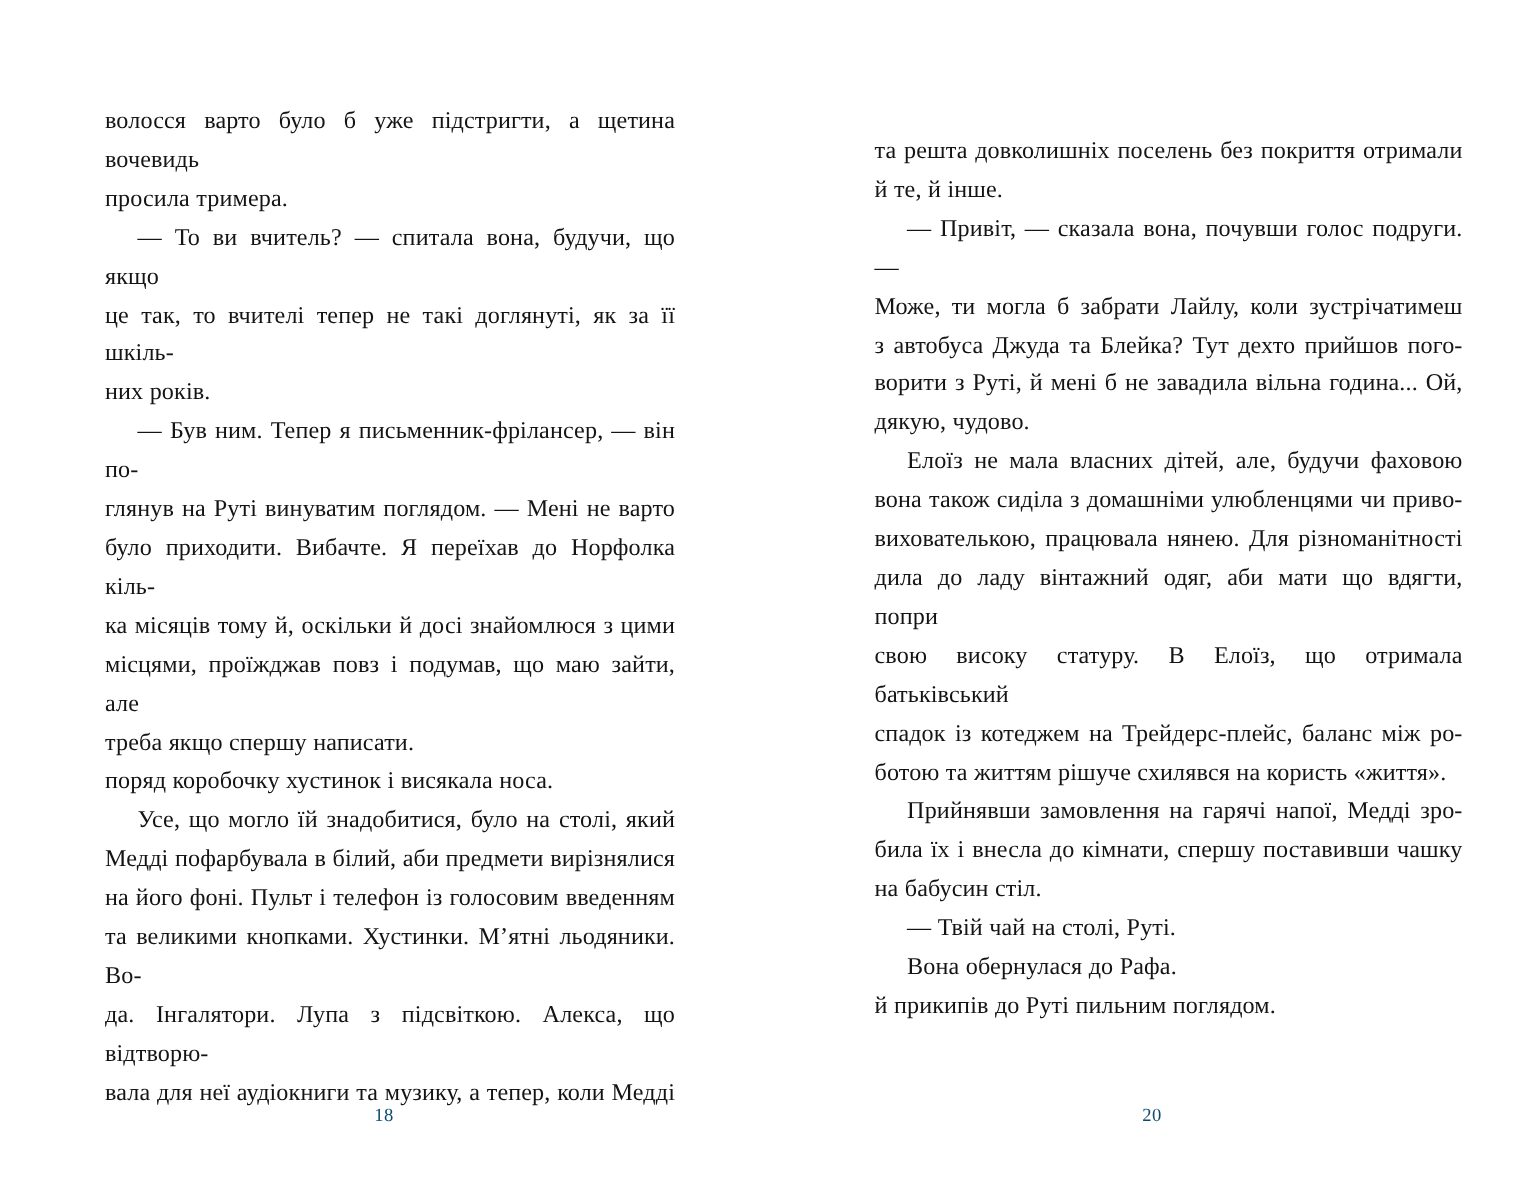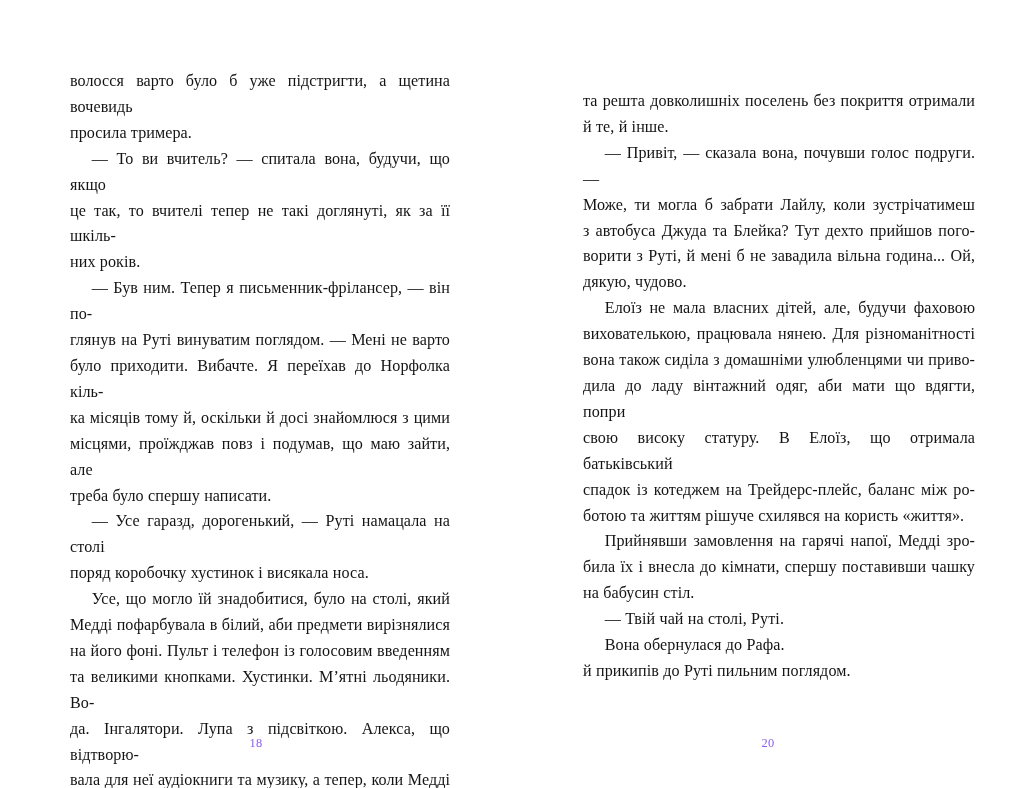--- a/index.html
+++ b/index.html
@@ -71,21 +71,21 @@
   }
 
   .folio {
     position: absolute;
     bottom: 38px;
     width: 100%;
     left: 0;
     text-align: center;
     font-size: 12.4px;
     line-height: 14px;
-    color: #8b5cf6;
+    color: #0c4a6e;
     letter-spacing: 0.03em;
     font-family: "Liberation Serif", "DejaVu Serif", serif;
   }
 </style>
 </head>
 <body style="background: rgb(255, 255, 255); color: rgb(20, 20, 20);">
 
 <div class="spread">
 
   <div class="page page-left">
@@ -98,24 +98,23 @@
           <span class="line first-indent">— То ви вчитель? — спитала вона, будучи, що якщо</span>
           <span class="line">це так, то вчителі тепер не такі доглянуті, як за її шкіль-</span>
           <span class="line last">них років.</span>
         </p>
         <p class="para indent" style="text-indent: 0px;">
           <span class="line first-indent">— Був ним. Тепер я письменник-фрілансер, — він по-</span>
           <span class="line">глянув на Руті винуватим поглядом. — Мені не варто</span>
           <span class="line">було приходити. Вибачте. Я переїхав до Норфолка кіль-</span>
           <span class="line">ка місяців тому й, оскільки й досі знайомлюся з цими</span>
           <span class="line">місцями, проїжджав повз і подумав, що маю зайти, але</span>
-          <span class="line last">треба було спершу написати.</span>
+          <span class="line last">треба якщо спершу написати.</span>
         </p>
         <p class="para indent" style="text-indent: 0px;">
-          <span class="line first-indent">— Усе гаразд, дорогенький, — Руті намацала на столі</span>
           <span class="line last">поряд коробочку хустинок і висякала носа.</span>
         </p>
         <p class="para indent" style="text-indent: 0px;">
           <span class="line first-indent">Усе, що могло їй знадобитися, було на столі, який</span>
           <span class="line">Медді пофарбувала в білий, аби предмети вирізнялися</span>
           <span class="line">на його фоні. Пульт і телефон із голосовим введенням</span>
           <span class="line">та великими кнопками. Хустинки. М’ятні льодяники. Во-</span>
           <span class="line">да. Інгалятори. Лупа з підсвіткою. Алекса, що відтворю-</span>
           <span class="line">вала для неї аудіокниги та музику, а тепер, коли Медді</span>
         </p>
@@ -131,22 +130,22 @@
         </p>
         <p class="para indent" style="text-indent: 0px;">
           <span class="line first-indent">— Привіт, — сказала вона, почувши голос подруги. —</span>
           <span class="line">Може, ти могла б забрати Лайлу, коли зустрічатимеш</span>
           <span class="line">з автобуса Джуда та Блейка? Тут дехто прийшов пого-</span>
           <span class="line">ворити з Руті, й мені б не завадила вільна година... Ой,</span>
           <span class="line last">дякую, чудово.</span>
         </p>
         <p class="para indent" style="text-indent: 0px;">
           <span class="line first-indent">Елоїз не мала власних дітей, але, будучи фаховою</span>
+          <span class="line">вона також сиділа з домашніми улюбленцями чи приво-</span>
           <span class="line">вихователькою, працювала нянею. Для різноманітності</span>
-          <span class="line">вона також сиділа з домашніми улюбленцями чи приво-</span>
           <span class="line">дила до ладу вінтажний одяг, аби мати що вдягти, попри</span>
           <span class="line">свою високу статуру. В Елоїз, що отримала батьківський</span>
           <span class="line">спадок із котеджем на Трейдерс-плейс, баланс між ро-</span>
           <span class="line last">ботою та життям рішуче схилявся на користь «життя».</span>
         </p>
         <p class="para indent" style="text-indent: 0px;">
           <span class="line first-indent">Прийнявши замовлення на гарячі напої, Медді зро-</span>
           <span class="line">била їх і внесла до кімнати, спершу поставивши чашку</span>
           <span class="line last">на бабусин стіл.</span>
         </p>

